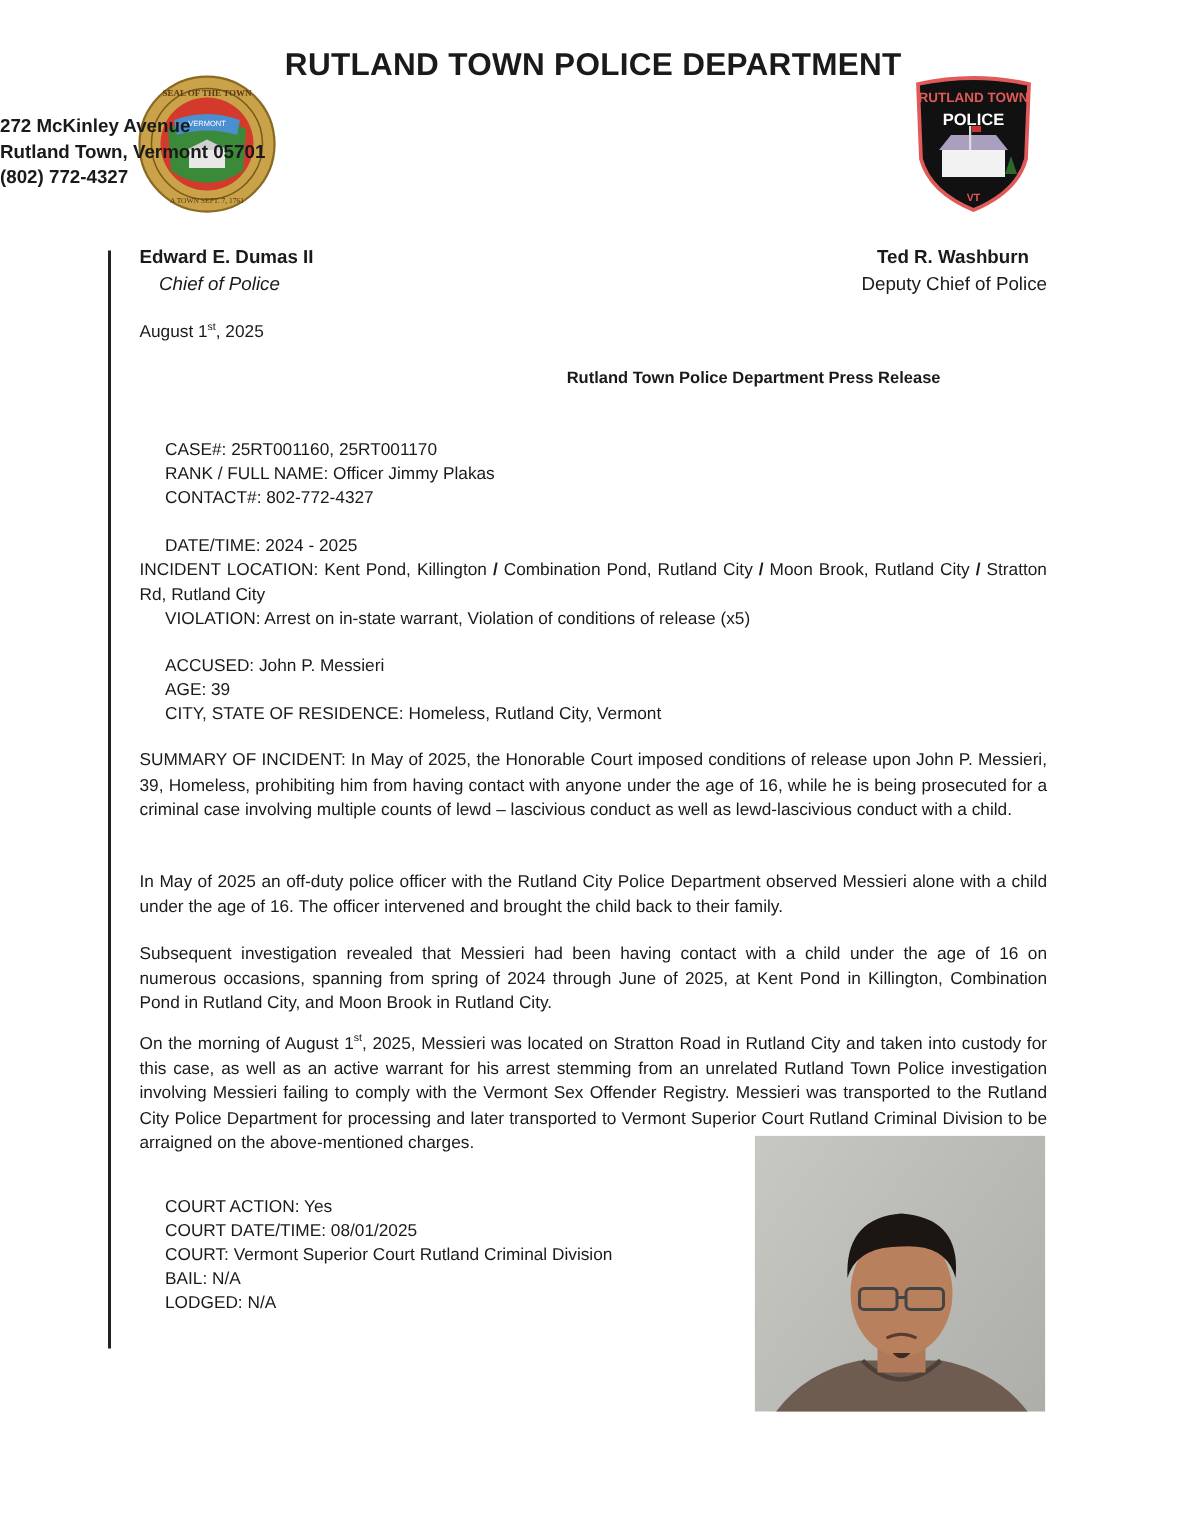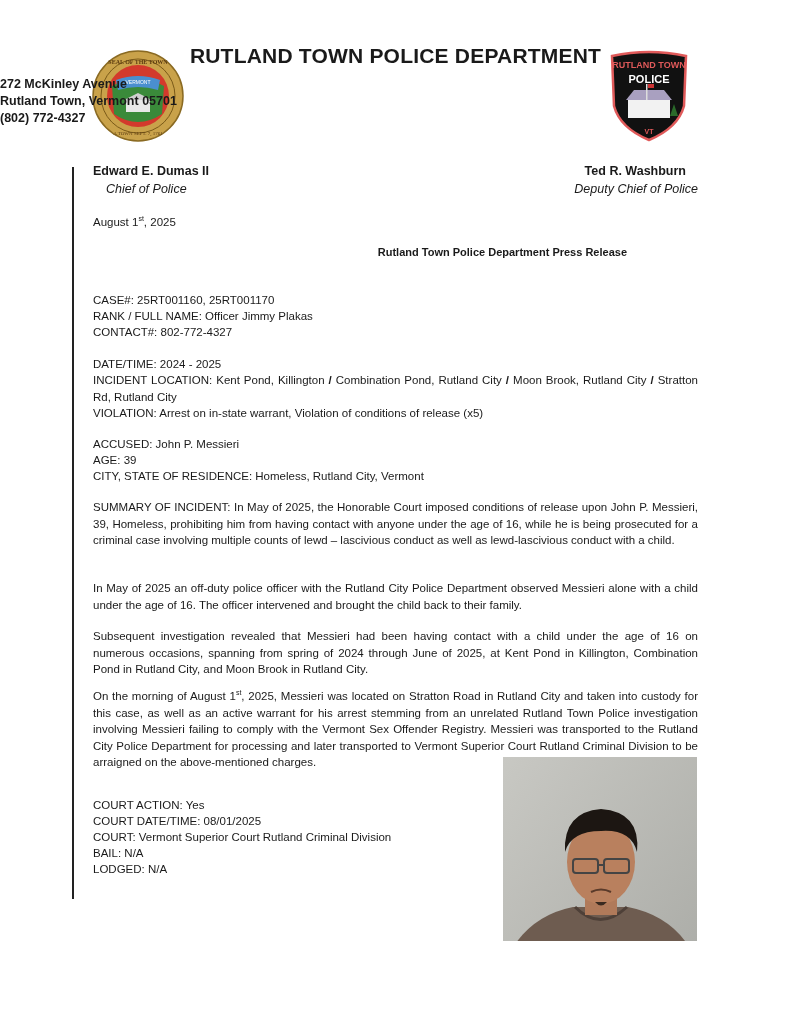--- a/index.html
+++ b/index.html
@@ -1,31 +1,31 @@
 <!DOCTYPE html>
 <html><head>
 <meta charset="utf-8">
 <style>
   html, body { margin: 0; padding: 0; background: #ffffff; }
   body { width: 791px; height: 1024px; position: relative; overflow: hidden;
          font-family: "Liberation Sans", sans-serif; color: #1a1a1a; }
   .abs { position: absolute; }
   .seal { left: 92px; top: 50px; width: 92px; height: 92px; }
   .badge { left: 608px; top: 50px; width: 82px; height: 92px; }
-  .dept-title { left: 0; width: 791px; top: 44px; text-align: center; font-size: 21px; font-weight: bold; letter-spacing: 0.2px; }
+  .dept-title { left: 0; width: 791px; top: 32px; text-align: center; font-size: 21px; font-weight: bold; letter-spacing: 0.2px; }
   .addr { left: 0; width: 791px; text-align: left; font-size: 12.5px; font-weight: bold; }
   .vline { left: 72px; top: 167px; width: 2px; height: 732px; background: #222; }
   .chief-name { left: 93px; top: 164px; font-size: 12.5px; font-weight: bold; }
   .chief-title { left: 106px; top: 182px; font-size: 12.5px; font-style: italic; }
   .dep-name { right: 105px; top: 164px; font-size: 12.5px; font-weight: bold; text-align: center; }
-  .dep-title { right: 93px; top: 182px; font-size: 12.5px; font-style: italic; text-align: right; }
+  .dep-title { right: 93px; top: 182px; font-size: 12.5px; text-align: right; }
   .date { left: 93px; top: 215px; font-size: 11.5px; }
   .date sup { font-size: 7px; }
   .pr-title { left: 0; width: 627px; top: 246px; text-align: right; font-size: 11px; font-weight: bold; }
-  .line { left: 93px; font-size: 11.5px; line-height: 16px; white-space: nowrap; }
+  .line { left: 110px; font-size: 11.5px; line-height: 16px; white-space: nowrap; }
   .para { left: 93px; width: 605px; font-size: 11.5px; line-height: 16.5px; text-align: justify; }
   .para sup { font-size: 7px; line-height: 0; }
   .sep { font-weight: bold; }
   .photo { left: 503px; top: 757px; width: 194px; height: 184px; overflow: hidden; }
 </style>
 </head>
 <body>
 
 <div class="abs seal">
   <svg width="92" height="92" viewBox="0 0 92 92">

